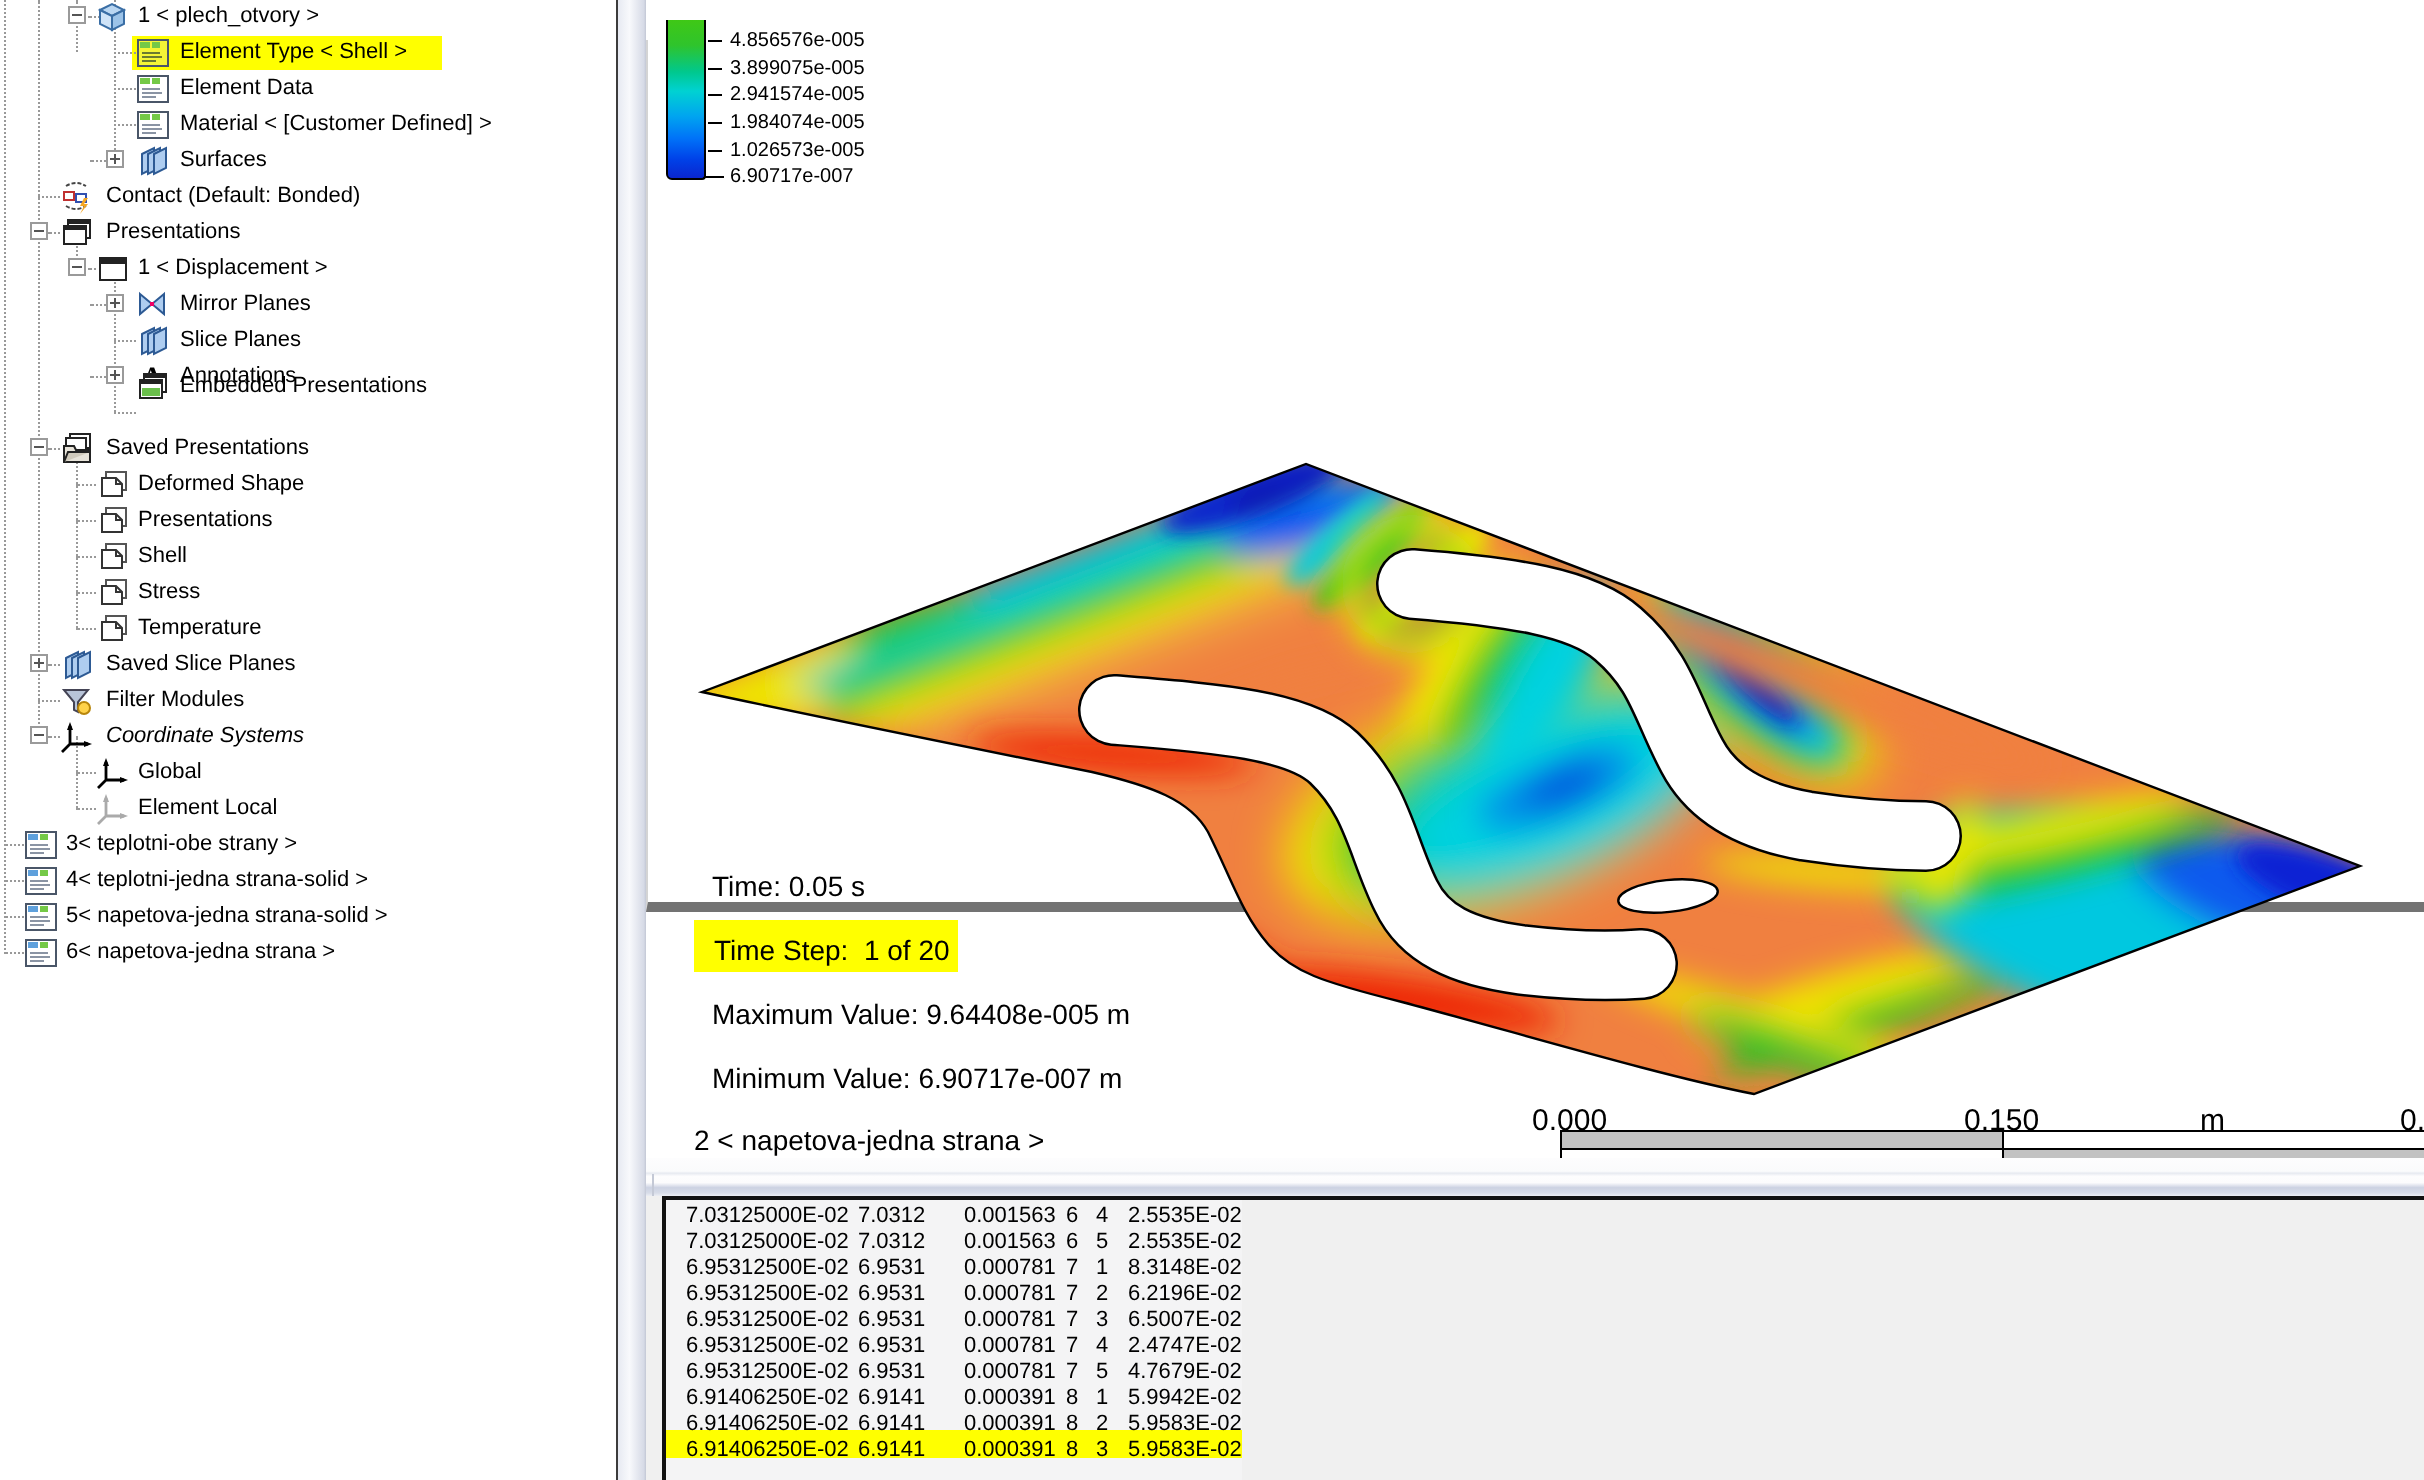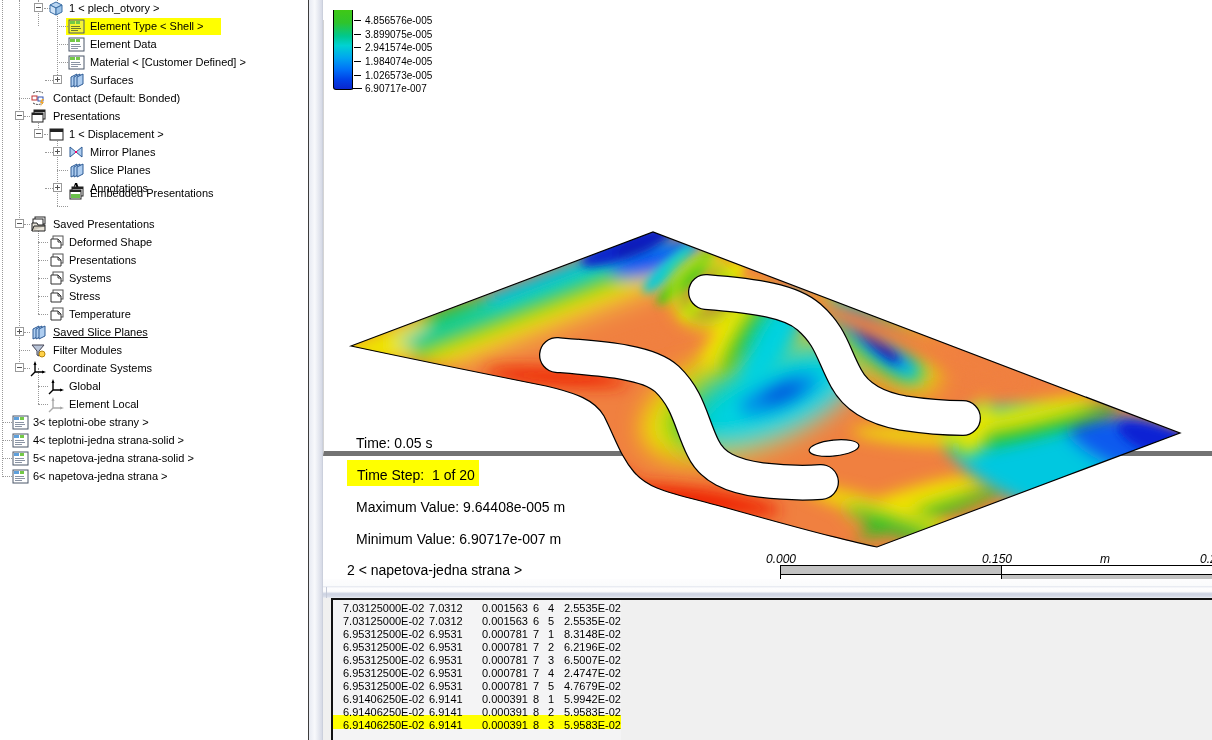--- a/index.html
+++ b/index.html
@@ -36,21 +36,21 @@
 
 #legend { position:absolute; left:9px; top:-10px; width:130px; height:94px; }
 #legbar { position:absolute; left:0; top:0; width:20px; height:80px;
   border:1px solid #000; border-top:none; border-radius:0 0 2px 3px;
   background:linear-gradient(180deg,#3fc816 0%,#2fc42c 16%,#00c88e 33%,#00d2d2 45%,#00a4f0 61%,#0072f8 75%,#0042e8 88%,#0a26cf 100%); }
 .ltick { position:absolute; left:21px; width:7px; height:1px; background:#000; }
 .llabel { position:absolute; left:32px; font-size:10px; line-height:10px; color:#000; white-space:nowrap; }
 
 .anno { position:absolute; font-size:14px; color:#000; white-space:nowrap; line-height:16px; }
 
-.rlabel { position:absolute; font-size:12px; color:#000; white-space:nowrap;font-style:italic; }
+.rlabel { position:absolute; font-size:15px; color:#000; white-space:nowrap; }
 </style>
 </head>
 <body>
 <div id="page">
 
 <div id="tree">
   <div id="treehl"></div>
 
   <div class="dotv" style="left:2px; top:0; height:477px;"></div>
   <div class="dotv" style="left:19px; top:0; height:368px;"></div>
@@ -228,21 +228,21 @@
               <path d="M10,5 L10,8 L13,8" fill="none" stroke="#333"></path>
             </svg></div>
           <span class="tlabel" style="left:69px;">Presentations</span>
         </div>
         <div class="trow" style="left:0;top:269px;width:308px;">
           <div class="ticon" style="left:48px;top:1px;"><svg width="17" height="17">
               <rect x="5" y="2" width="10" height="9" fill="#fff" stroke="#555"></rect>
               <path d="M3,5 L10,5 L13,8 L13,14 L3,14 Z" fill="#fff" stroke="#333"></path>
               <path d="M10,5 L10,8 L13,8" fill="none" stroke="#333"></path>
             </svg></div>
-          <span class="tlabel" style="left:69px;">Systems</span>
+          <span class="tlabel" style="left:69px;">Shell</span>
         </div>
         <div class="trow" style="left:0;top:287px;width:308px;">
           <div class="ticon" style="left:48px;top:1px;"><svg width="17" height="17">
               <rect x="5" y="2" width="10" height="9" fill="#fff" stroke="#555"></rect>
               <path d="M3,5 L10,5 L13,8 L13,14 L3,14 Z" fill="#fff" stroke="#333"></path>
               <path d="M10,5 L10,8 L13,8" fill="none" stroke="#333"></path>
             </svg></div>
           <span class="tlabel" style="left:69px;">Stress</span>
         </div>
         <div class="trow" style="left:0;top:305px;width:308px;padding-left:27px;">
@@ -253,30 +253,30 @@
             </svg></div>
           <span class="tlabel" style="left:69px;">Temperature</span>
         </div>
         <div class="trow" style="left:0;top:323px;width:308px;">
           <div class="exp plus" style="left:15px;top:4px;"></div>
           <div class="ticon" style="left:30px;top:1px;"><svg width="17" height="17">
               <polygon points="3,5 9,2 9,12 3,15" fill="#aecdf0" stroke="#2d5a94"></polygon>
               <polygon points="6,5 12,2 12,12 6,15" fill="#aecdf0" stroke="#2d5a94"></polygon>
               <polygon points="9,5 15,2 15,12 9,15" fill="#aecdf0" stroke="#2d5a94"></polygon>
             </svg></div>
-          <span class="tlabel" style="left:53px;text-decoration:underline;">Saved Slice Planes</span>
+          <span class="tlabel" style="left:53px;">Saved Slice Planes</span>
         </div>
         <div class="trow" style="left:0;top:341px;width:308px;">
           <div class="ticon" style="left:30px;top:1px;"><svg width="17" height="17">
               <path d="M2,3 L14,3 L9,9 L9,14 L7,13 L7,9 Z" fill="#b8c4d8" stroke="#445"></path>
               <circle cx="12" cy="12" r="3" fill="#ffd24a" stroke="#b8860b"></circle>
             </svg></div>
           <span class="tlabel" style="left:53px;">Filter Modules</span>
         </div>
-        <div class="trow" style="left:0;top:359px;width:272px;">
+        <div class="trow" style="left:0;top:359px;width:272px;font-style:italic;">
           <div class="exp" style="left:15px;top:4px;"></div>
           <div class="ticon" style="left:30px;top:1px;"><svg width="17" height="17">
               <path d="M5,12 L5,3 M5,12 L14,12 M5,12 L1,16" stroke="#000" stroke-width="1.4" fill="none"></path>
               <polygon points="5,1 3.5,5 6.5,5" fill="#000"></polygon>
               <polygon points="16,12 12,10.5 12,13.5" fill="#000"></polygon>
             </svg></div>
           <span class="tlabel" style="left:53px;">Coordinate Systems</span>
         </div>
         <div class="trow" style="left:0;top:377px;width:308px;">
           <div class="ticon" style="left:48px;top:1px;"><svg width="17" height="17">

